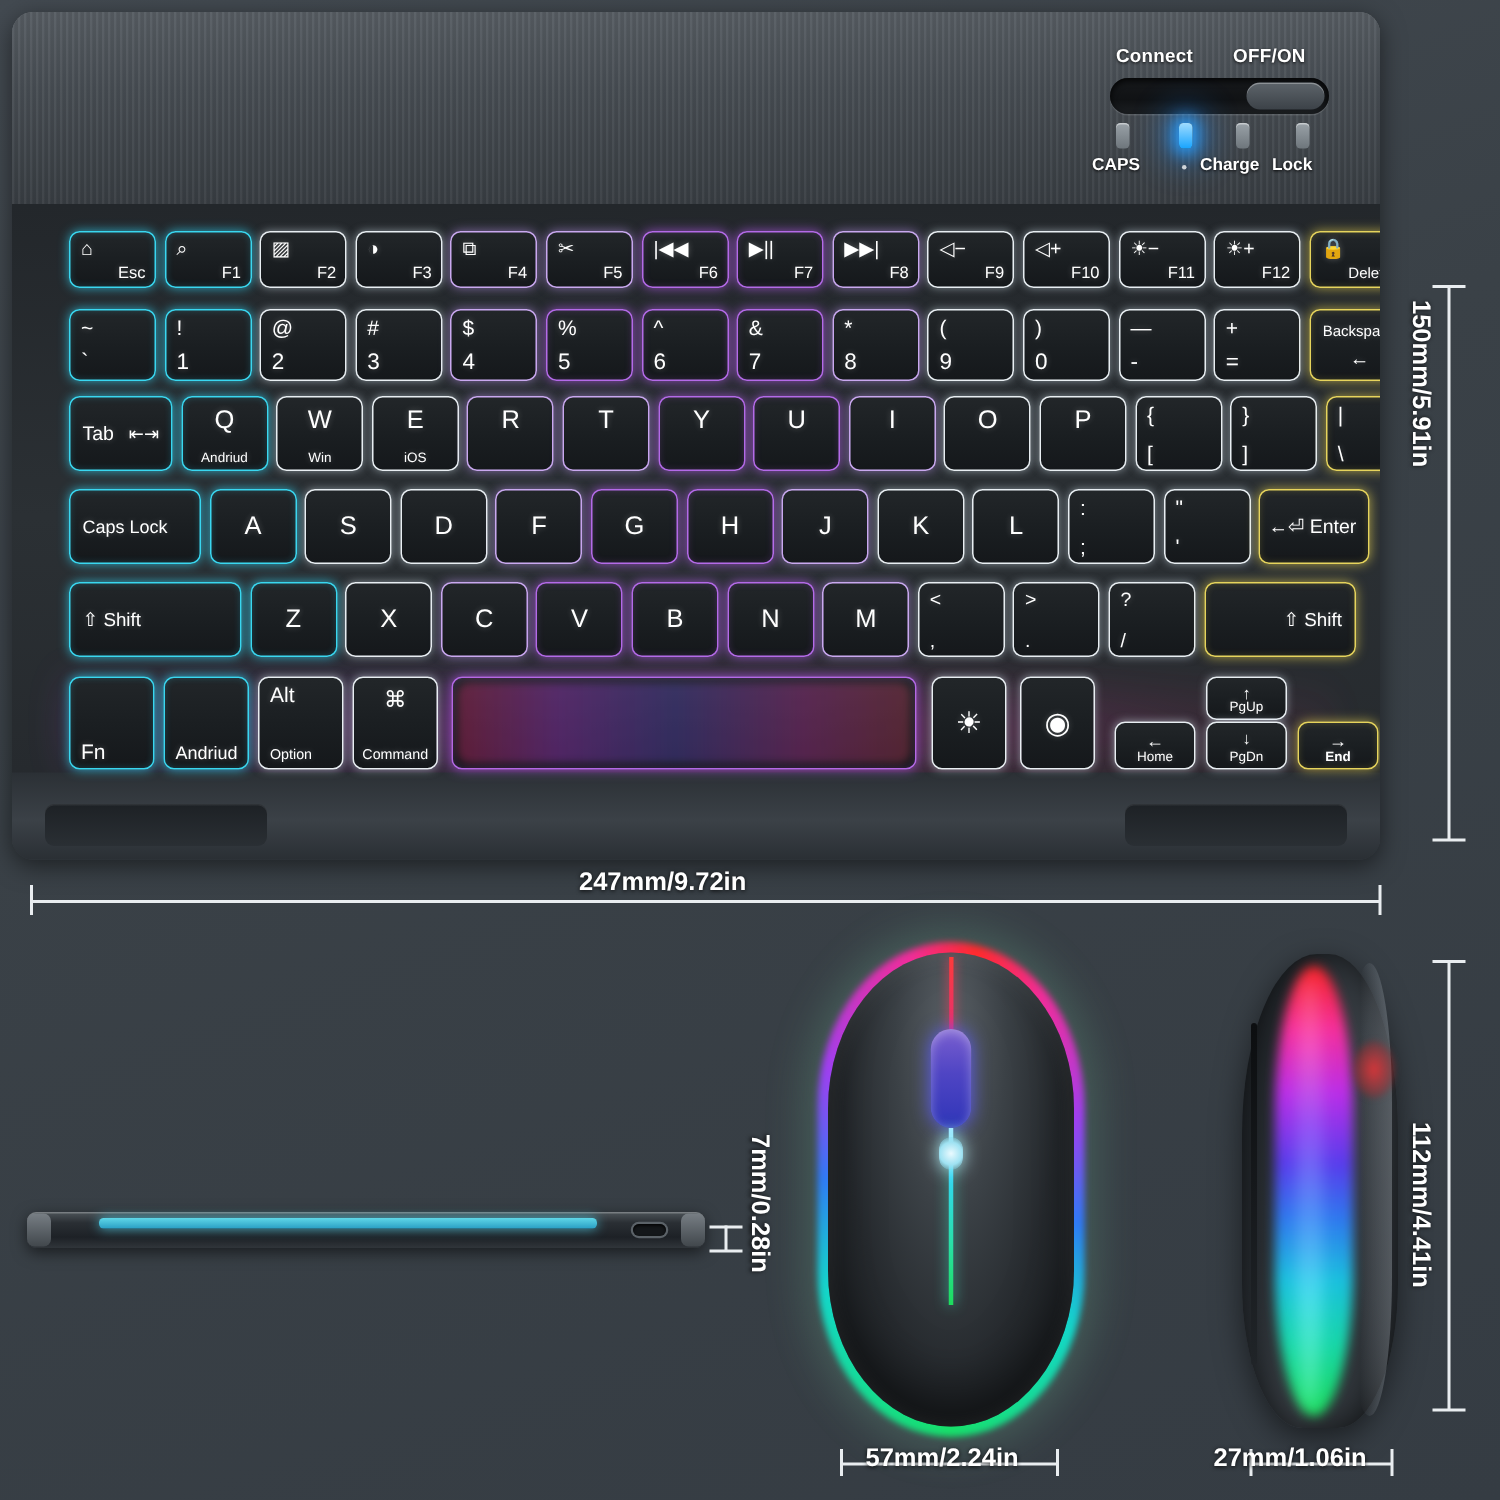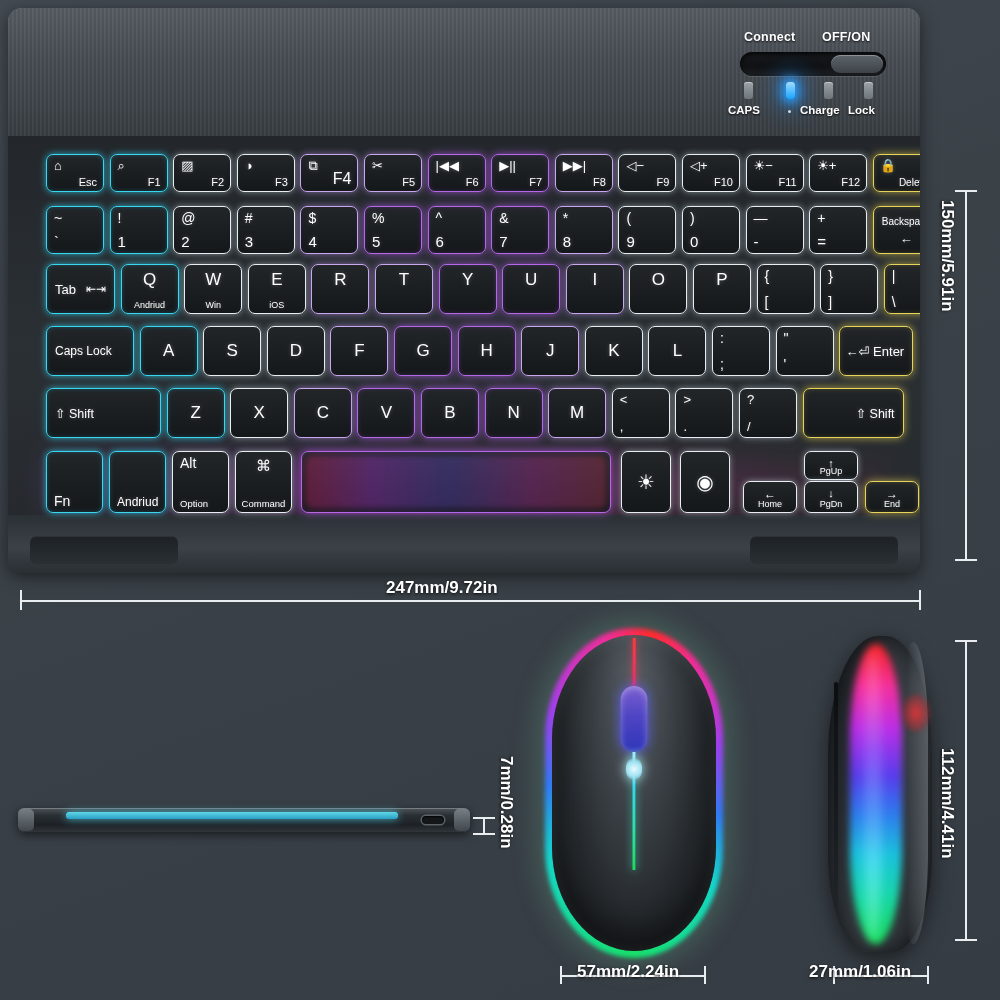--- a/index.html
+++ b/index.html
@@ -264,21 +264,21 @@
           <div class="key c-white" style="left: 165.2px; top: 146px; width: 58px; height: 38px;">
             <span class="lbl lbl-tl" style="font-size: 13px;">▨</span>
             <span class="lbl lbl-br" style="font-size: 11px;">F2</span>
           </div>
           <div class="key c-white" style="left: 228.8px; top: 146px; width: 58px; height: 38px;">
             <span class="lbl lbl-tl" style="font-size: 13px;">◑</span>
             <span class="lbl lbl-br" style="font-size: 11px;">F3</span>
           </div>
           <div class="key c-lav" style="left: 292.4px; top: 146px; width: 58px; height: 38px;">
             <span class="lbl lbl-tl" style="font-size: 13px;">⧉</span>
-            <span class="lbl lbl-br" style="font-size: 16px;">F4</span>
+            <span class="lbl lbl-br" style="font-size: 11px;">F4</span>
           </div>
           <div class="key c-lav" style="left: 356px; top: 146px; width: 58px; height: 38px;">
             <span class="lbl lbl-tl" style="font-size: 13px;">✂</span>
             <span class="lbl lbl-br" style="font-size: 11px;">F5</span>
           </div>
           <div class="key c-purple" style="left: 419.6px; top: 146px; width: 58px; height: 38px;">
             <span class="lbl lbl-tl" style="font-size: 13px;">|◀◀</span>
             <span class="lbl lbl-br" style="font-size: 11px;">F6</span>
           </div>
           <div class="key c-purple" style="left: 483.2px; top: 146px; width: 58px; height: 38px;">
@@ -530,21 +530,21 @@
           <div class="key c-white" style="left: 796px; top: 443px; width: 54px; height: 29px;">
             <span class="lbl lbl-cu" style="font-size: 11px;">↑</span>
             <span class="lbl lbl-cd" style="font-size: 9px;">PgUp</span>
           </div>
           <div class="key c-white" style="left: 796px; top: 473px; width: 54px; height: 32px;">
             <span class="lbl lbl-cu" style="font-size: 11px;">↓</span>
             <span class="lbl lbl-cd" style="font-size: 9px;">PgDn</span>
           </div>
           <div class="key c-yellow" style="left: 857px; top: 473px; width: 54px; height: 32px;">
             <span class="lbl lbl-cu" style="font-size: 12px;">→</span>
-            <span class="lbl lbl-cd" style="font-size: 9px;">End</span>
+            <span class="lbl lbl-cd" style="font-size: 9px; font-weight: bold;">End</span>
           </div>
         </div>
     </div>
   </div>
 
   <div class="dim-line" style="left:965px; top:190px; width:1.6px; height:370px;"></div>
   <div class="dim-line" style="left:955px; top:190px; width:22px; height:1.6px;"></div>
   <div class="dim-line" style="left:955px; top:559px; width:22px; height:1.6px;"></div>
   <div class="dim-text vert-text" style="left:937px; top:200px;">150mm/5.91in</div>
 

